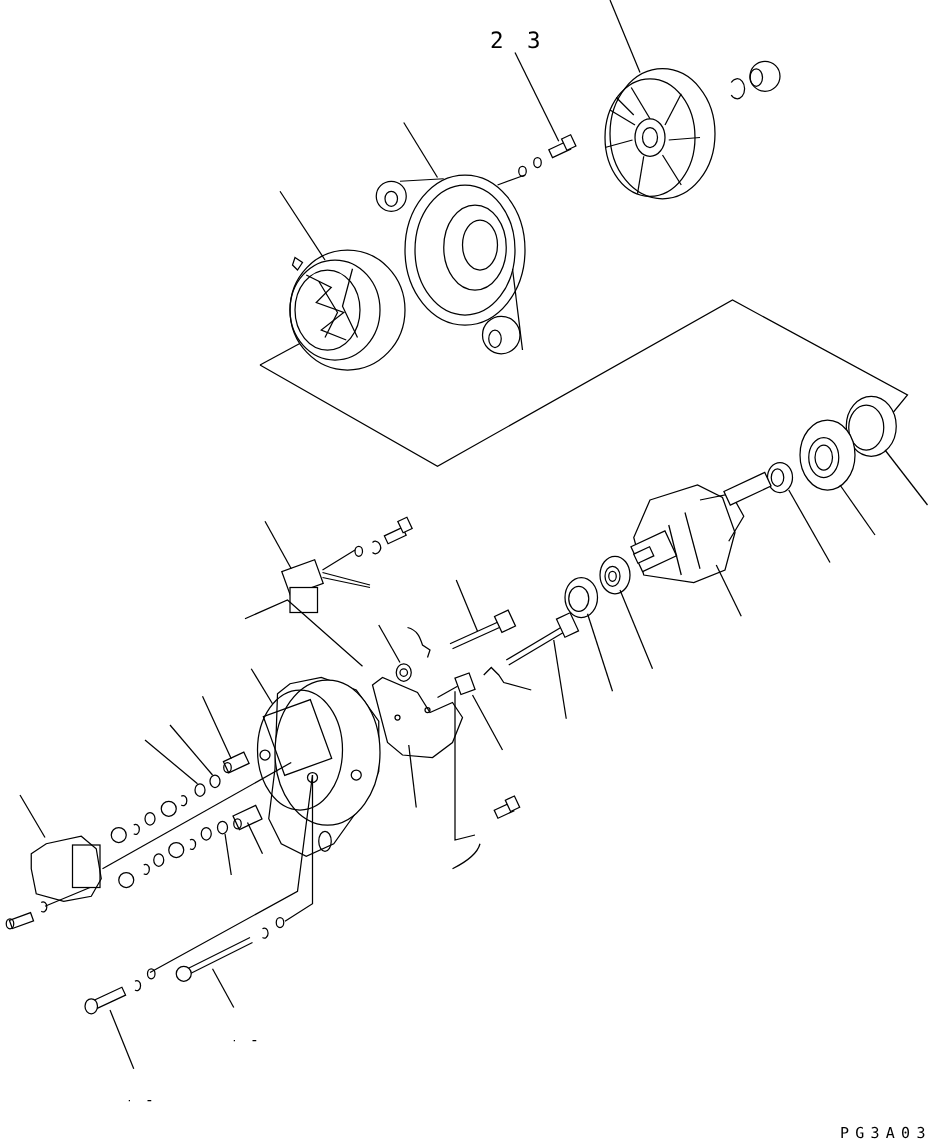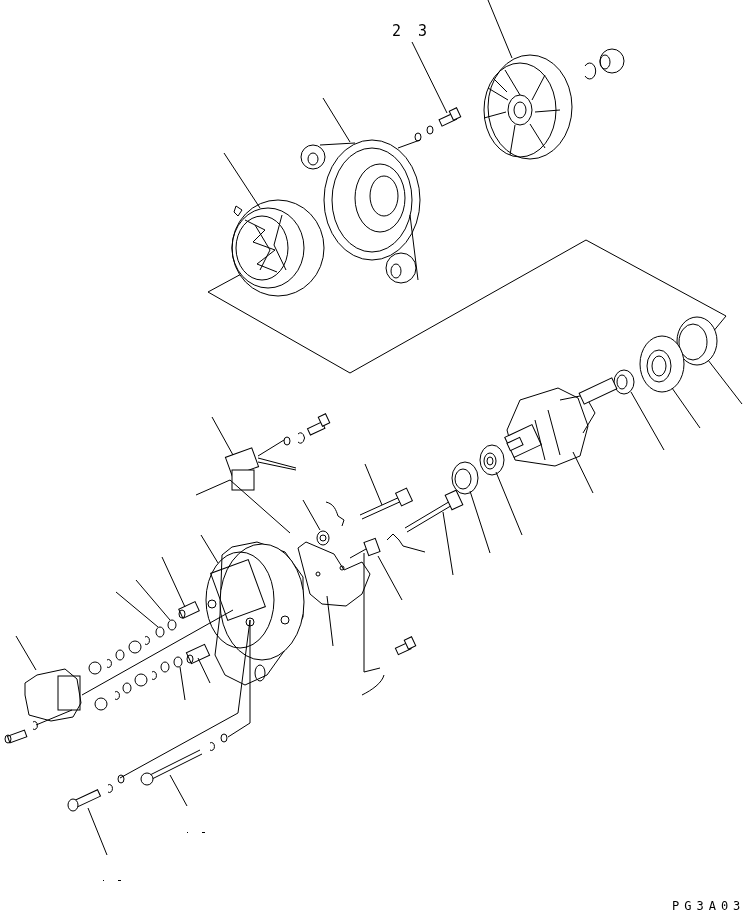--- a/index.html
+++ b/index.html
@@ -1,18 +1,18 @@
 <!DOCTYPE html>
 <html><head>
   <meta charset="utf-8">
   <style>
     html, body { margin: 0; padding: 0; background: #ffffff; }
     body { width: 743px; height: 914px; position: relative; overflow: hidden; font-family: "DejaVu Sans Mono", monospace; }
     #diagram { position: absolute; left: 0; top: 0; width: 743px; height: 914px; }
-    .callout-label { position: absolute; font-family: "DejaVu Sans Mono", monospace; font-size: 15px; color: #000; letter-spacing: 4px; }
+    .callout-label { position: absolute; font-family: "DejaVu Sans Mono", monospace; font-size: 18px; color: #000; letter-spacing: 4px; }
     .fig-id { position: absolute; font-family: "DejaVu Sans Mono", monospace; font-size: 12px; color: #000; letter-spacing: 5px; }
     svg .ln { stroke: #000; stroke-width: 1; fill: none; }
     svg .pt { stroke: #000; stroke-width: 1; fill: #fff; }
   </style>
 </head>
 <body>
 
 <svg id="diagram" viewBox="0 0 743 914" xmlns="http://www.w3.org/2000/svg">
 
   <g>

